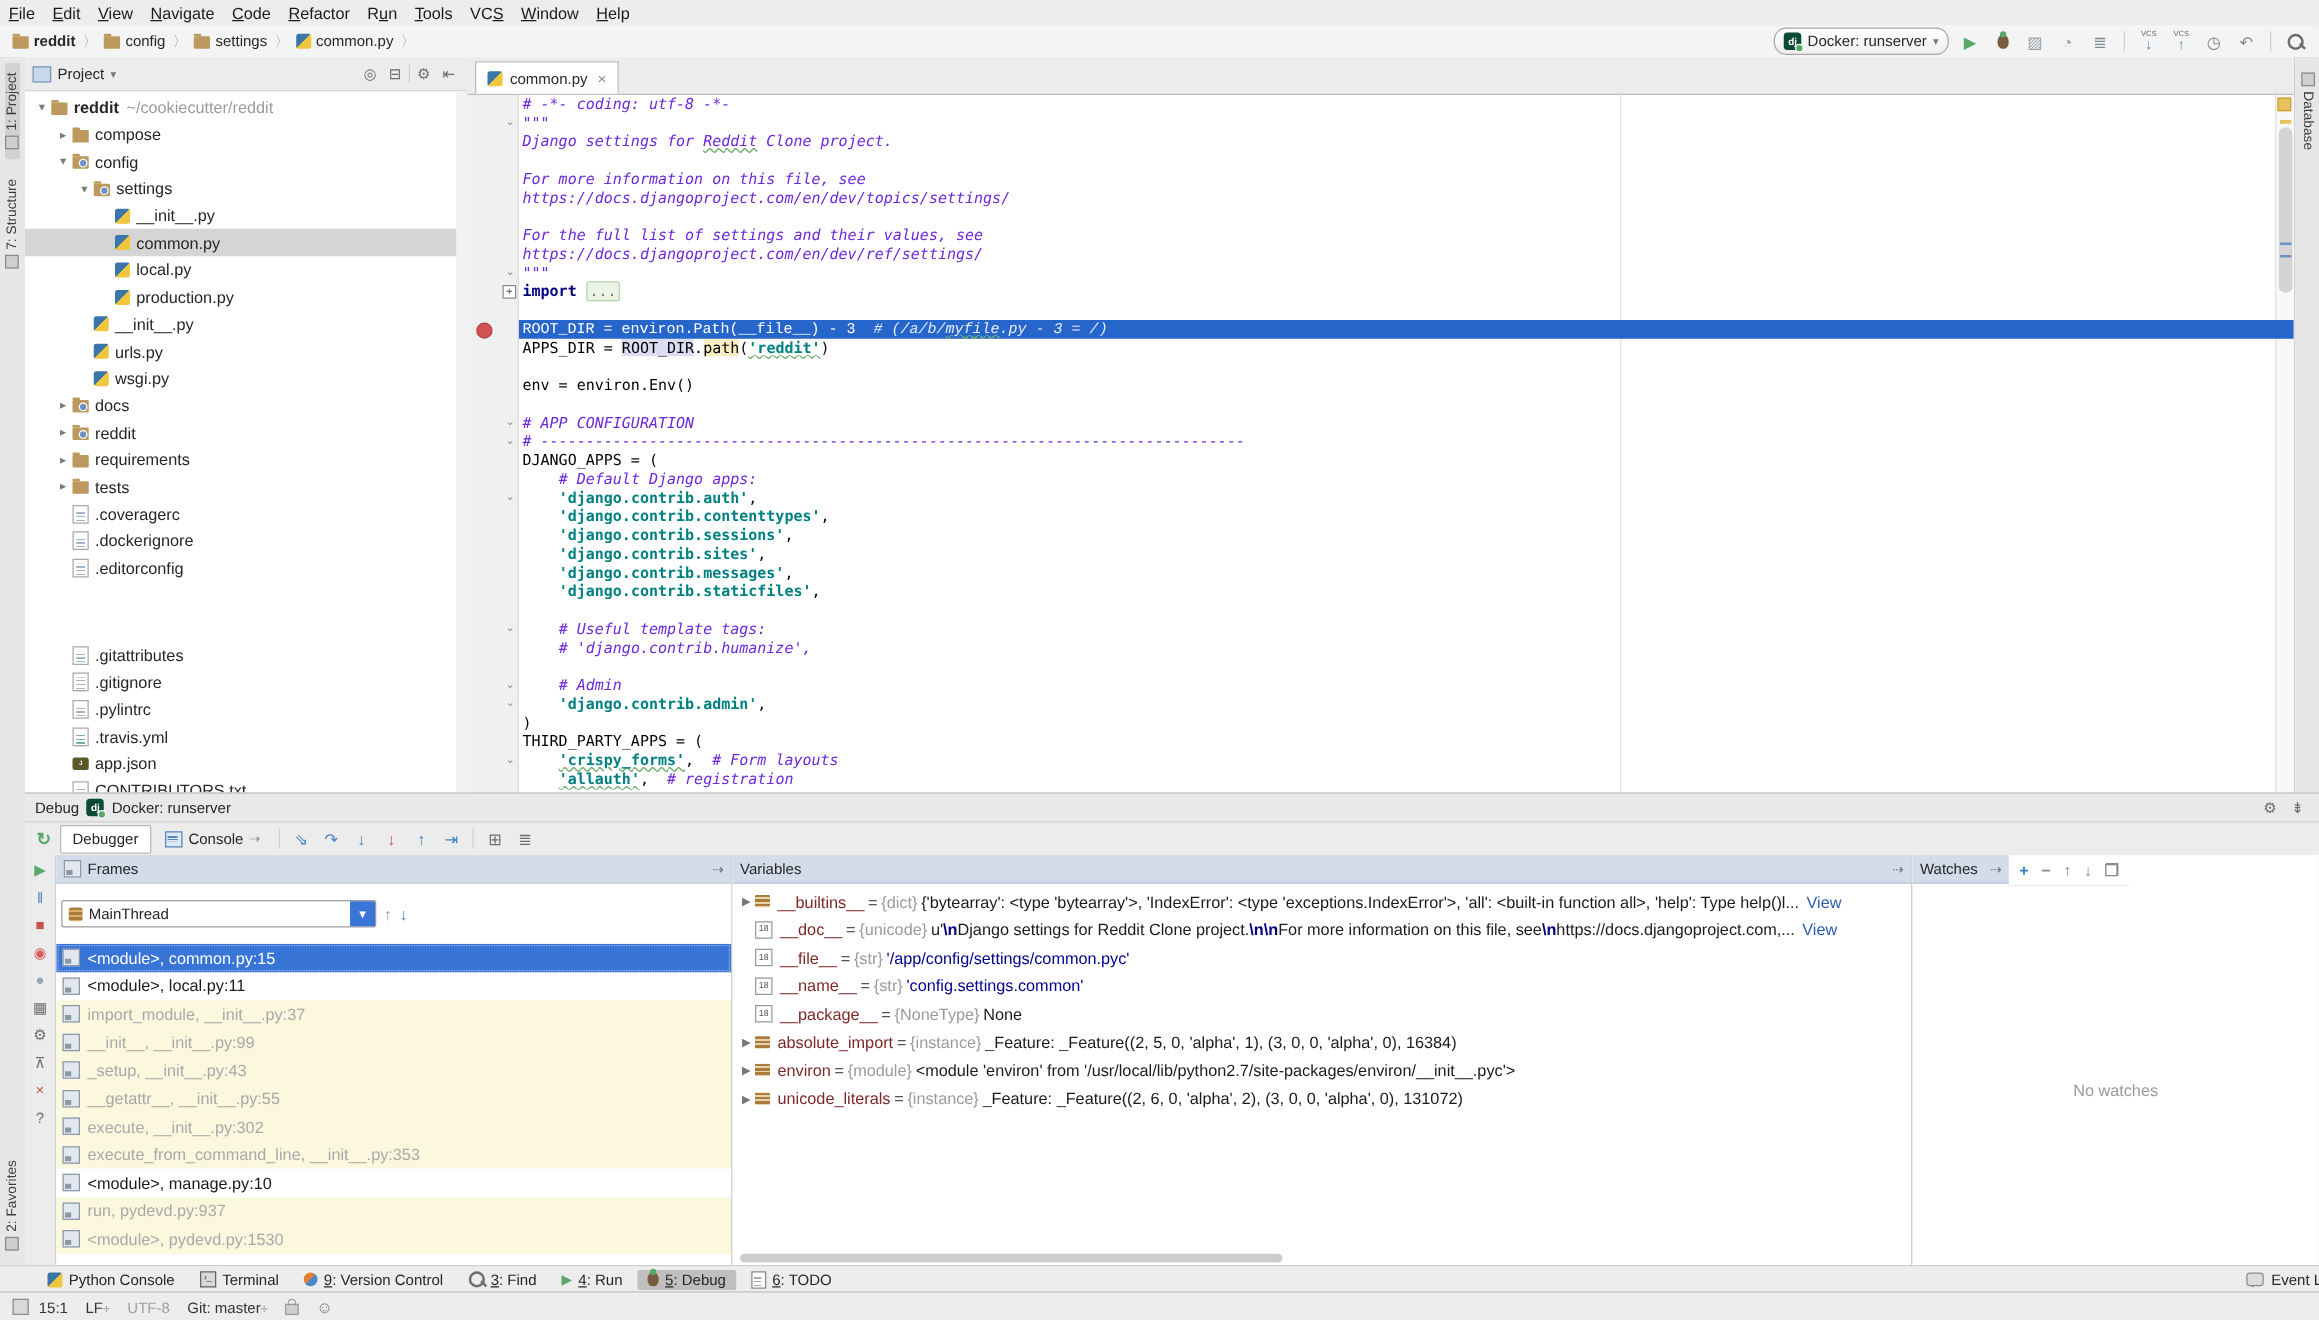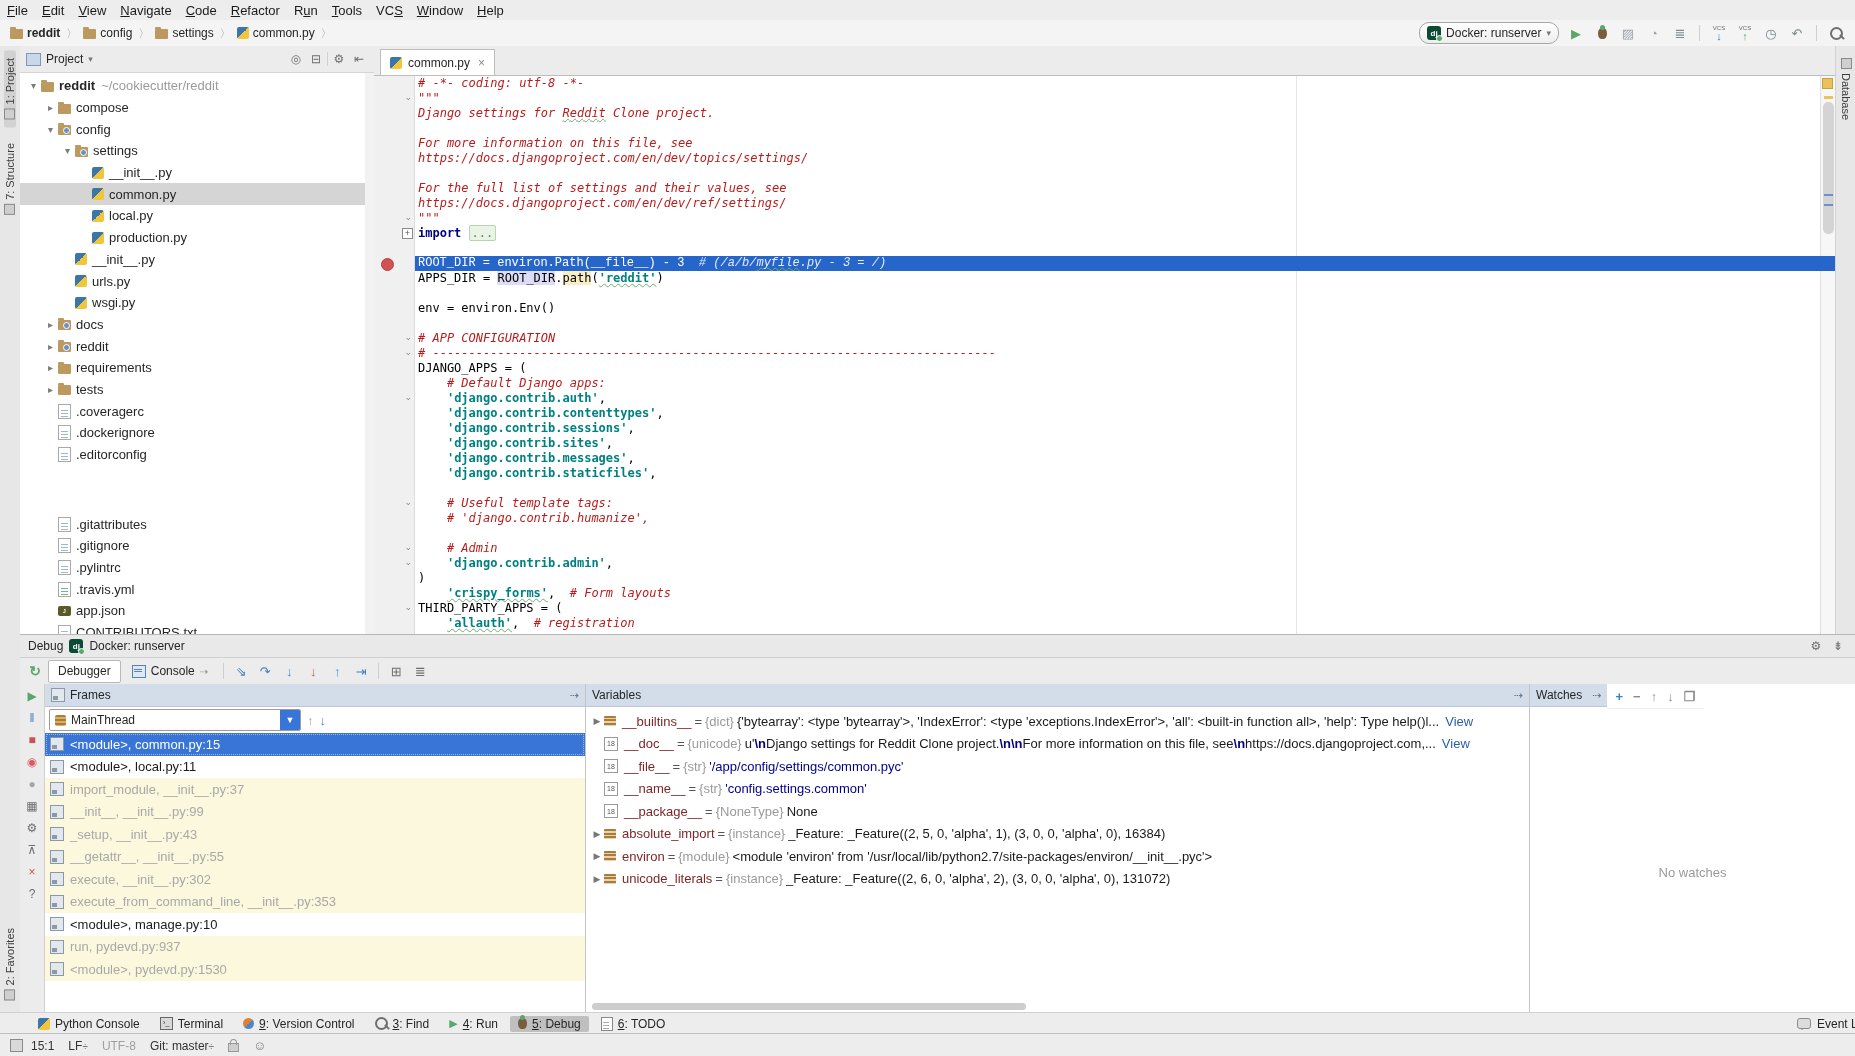--- a/index.html
+++ b/index.html
@@ -87,21 +87,21 @@
   .gutter{width:40px;background:#f0f0f0;border-right:1px solid #dcdcdc;flex:none;position:relative;}
   .grow{height:15px;position:relative;}
   .bp-dot{position:absolute;left:7px;top:2px;width:11px;height:11px;border-radius:50%;background:#d25252;border:1px solid #b44040;}
   .fold-v{position:absolute;right:2px;top:1px;color:#8a8a8a;font-size:9px;}
   .fold-p{position:absolute;right:1px;top:2px;width:9px;height:9px;border:1px solid #8a8a8a;background:#fff;
     font-size:9px;line-height:8px;text-align:center;color:#555;}
   .code{flex:1;position:relative;font-family:"DejaVu Sans Mono",monospace;font-size:12px;padding-left:3px;overflow:hidden;}
   .margin-guide{position:absolute;left:881px;top:0;bottom:0;width:1px;background:#e5e5e5;}
   .line{height:15px;line-height:15px;white-space:pre;}
   .line.x{background:#2666cb;position:relative;z-index:1;margin-left:-3px;padding-left:3px;font-family:Liberation Mono, monospace;}
-  .cm{color:#b91c1c;font-style:italic;}
+  .cm{color:#6d28d9;font-style:italic;}
   .kw{color:#000080;font-weight:bold;}
   .st{color:#008080;font-weight:bold;}
   .pl{color:#000;}
   .fold{background:#eaf4e4;border:1px solid #b9d4b0;border-radius:2px;color:#777;padding:0 2px;}
   .lav{background:#dcdcf5;}
   .yel{background:#f8edc3;}
   .sq{text-decoration:underline;text-decoration-style:wavy;text-decoration-color:#6fae6f;text-decoration-thickness:1px;}
   .line.x .pl{color:#fff;}
   .line.x .cm{color:#e6ecff;}
   .error-stripe{position:absolute;right:0;top:0;bottom:0;width:14px;background:#f7f7f7;border-left:1px solid #e0e0e0;}
@@ -127,21 +127,21 @@
   .tb-sep{width:1px;height:16px;background:#cfcfcf;margin:0 4px;}
   .debug-body{position:absolute;top:49px;bottom:0;left:0;right:0;display:flex;}
   .debug-side{width:24px;background:#ececec;border-right:1px solid #d0d0d0;display:flex;flex-direction:column;
     align-items:center;padding-top:6px;gap:9px;flex:none;}
   .side-ic{font-size:12px;line-height:13px;}
   .frames-panel{width:540px;background:#fff;border-right:1px solid #c4c4c4;display:flex;flex-direction:column;flex:none;}
   .subhdr{height:22px;background:#d3dce9;border-bottom:1px solid #bcc6d4;display:flex;align-items:center;
     padding:0 6px;font-size:12px;color:#262626;gap:5px;flex:none;}
   .subhdr .spring{flex:1;}
   .hdr-arrow{color:#6b7젠8;color:#6b7688;font-size:11px;}
-  .frames-combo-row{height:26px;display:flex;align-items:center;gap:6px;padding:0 4px;background:#fff;flex:none;}
+  .frames-combo-row{height:26px;display:flex;align-items:center;gap:6px;padding:11px 4px;background:#fff;flex:none;}
   .thread-combo{flex:0 0 250px;height:20px;border:1px solid #9c9c9c;border-radius:2px;background:#fff;
     display:flex;align-items:center;font-size:12px;color:#262626;}
   .spool{width:11px;height:11px;margin:0 5px;background:repeating-linear-gradient(#a97c3c 0 2px,#d8b06a 2px 4px);border-radius:2px;}
   .thread-label{flex:1;}
   .combo-btn{width:20px;height:100%;background:#3875d6;color:#fff;display:flex;align-items:center;
     justify-content:center;font-size:9px;border-radius:0 1px 1px 0;}
   .fr-up{color:#9a9a9a;font-size:13px;font-weight:bold;}
   .fr-down{color:#3b82c4;font-size:13px;font-weight:bold;}
   .frames-list{flex:1;overflow:hidden;}
   .frow{height:22.5px;display:flex;align-items:center;gap:6px;padding:0 5px;font-size:13px;white-space:nowrap;}
@@ -540,22 +540,22 @@
           <div class="line"><span class="pl">    </span><span class="st">'django.contrib.sites'</span><span class="pl">,</span></div>
           <div class="line"><span class="pl">    </span><span class="st">'django.contrib.messages'</span><span class="pl">,</span></div>
           <div class="line"><span class="pl">    </span><span class="st">'django.contrib.staticfiles'</span><span class="pl">,</span></div>
           <div class="line"></div>
           <div class="line"><span class="pl">    </span><span class="cm"># Useful template tags:</span></div>
           <div class="line"><span class="pl">    </span><span class="cm"># 'django.contrib.humanize',</span></div>
           <div class="line"></div>
           <div class="line"><span class="pl">    </span><span class="cm"># Admin</span></div>
           <div class="line"><span class="pl">    </span><span class="st">'django.contrib.admin'</span><span class="pl">,</span></div>
           <div class="line"><span class="pl">)</span></div>
+          <div class="line"><span class="pl">THIRD_PARTY_APPS = (</span></div>
           <div class="line"><span class="pl">    </span><span class="st sq">'crispy_forms'</span><span class="pl">,  </span><span class="cm"># Form layouts</span></div>
-          <div class="line"><span class="pl">THIRD_PARTY_APPS = (</span></div>
           <div class="line"><span class="pl">    </span><span class="st sq">'allauth'</span><span class="pl">,  </span><span class="cm"># registration</span></div>
         </div>
       <div class="error-stripe">
         <div class="es-top"></div>
         <div class="es-mark-y"></div>
         <div class="es-thumb"></div>
         <div class="es-mark-b1"></div>
         <div class="es-mark-b2"></div>
       </div>
     </div>

